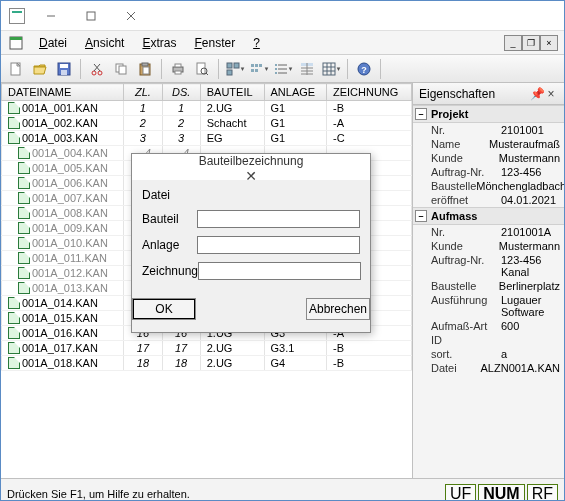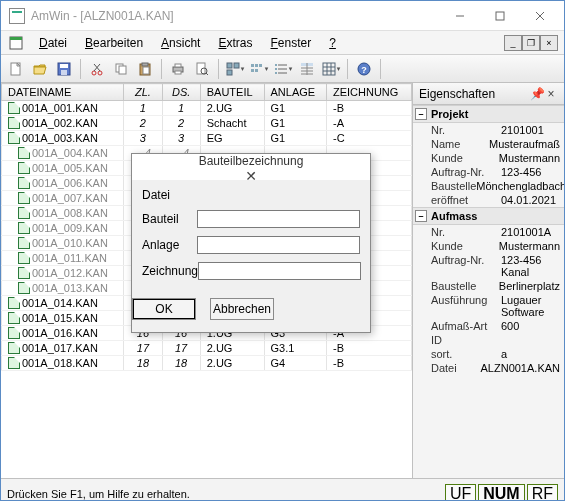--- a/index.html
+++ b/index.html
@@ -145,30 +145,29 @@
   font-size: 12px;
   color: #333;
   flex-direction: column;
 }
 .modal-title .spacer{flex:1;}
 .modal-title .x { width: 20px; text-align: center; font-size: 14px; color: #444; }
 .modal-body { padding: 8px 10px 4px; }
 .modal-body .row { display: flex; align-items: center; margin-bottom: 8px; }
 .modal-body .row label { width: 60px; font-size: 12px; }
 .modal-body .row input { flex:1; height: 18px; border: 1px solid #7a7a7a; background: #fff; font-size: 12px; padding: 0 3px; }
-.modal-buttons { display: flex; justify-content: flex-start; gap: 14px; padding: 6px 0 12px; }
+.modal-buttons { display: flex; justify-content: space-between; gap: 14px; padding: 6px 0 12px; }
 .modal-buttons button { min-width: 64px; height: 22px; font-size: 12px; background: #f4f4f4; border: 1px solid #8a8a8a; }
 .modal-buttons button.default { box-shadow: 0 0 0 1px #000 inset; }
 </style>
 </head>
 <body>
 
 <div class="titlebar">
   <span class="icon"></span>
-  <span class="title-text">AmWin - [ALZN001A.KAN]</span>
   <div class="winbtns">
     <div class="winbtn">
         <svg viewBox="0 0 10 10">
           <line x1="1" y1="5" x2="9" y2="5" stroke="#666" stroke-width="1"></line>
         </svg>
       </div>
     <div class="winbtn">
         <svg viewBox="0 0 10 10">
           <rect x="1" y="1" width="8" height="8" fill="none" stroke="#666" stroke-width="1"></rect>
         </svg>
@@ -183,21 +182,20 @@
 </div>
 
 <div class="menubar">
   <span class="appicon">
       <svg width="16" height="16">
         <rect x="2" y="2" width="12" height="12" fill="#fff" stroke="#555"></rect>
         <rect x="2" y="2" width="12" height="3" fill="#39a047"></rect>
       </svg>
     </span>
   <span class="menuitem"><u>D</u><span>atei</span></span>
-  <span class="menuitem"><u>B</u>earbeiten</span>
   <span class="menuitem"><u>A</u>nsicht</span>
   <span class="menuitem"><u>E</u>xtras</span>
   <span class="menuitem"><u>F</u>enster</span>
   <span class="menuitem"><u>?</u></span>
   <div class="mdi-btns">
     <div class="mdi-btn">_</div>
     <div class="mdi-btn">❐</div>
     <div class="mdi-btn">×</div>
   </div>
 </div>

